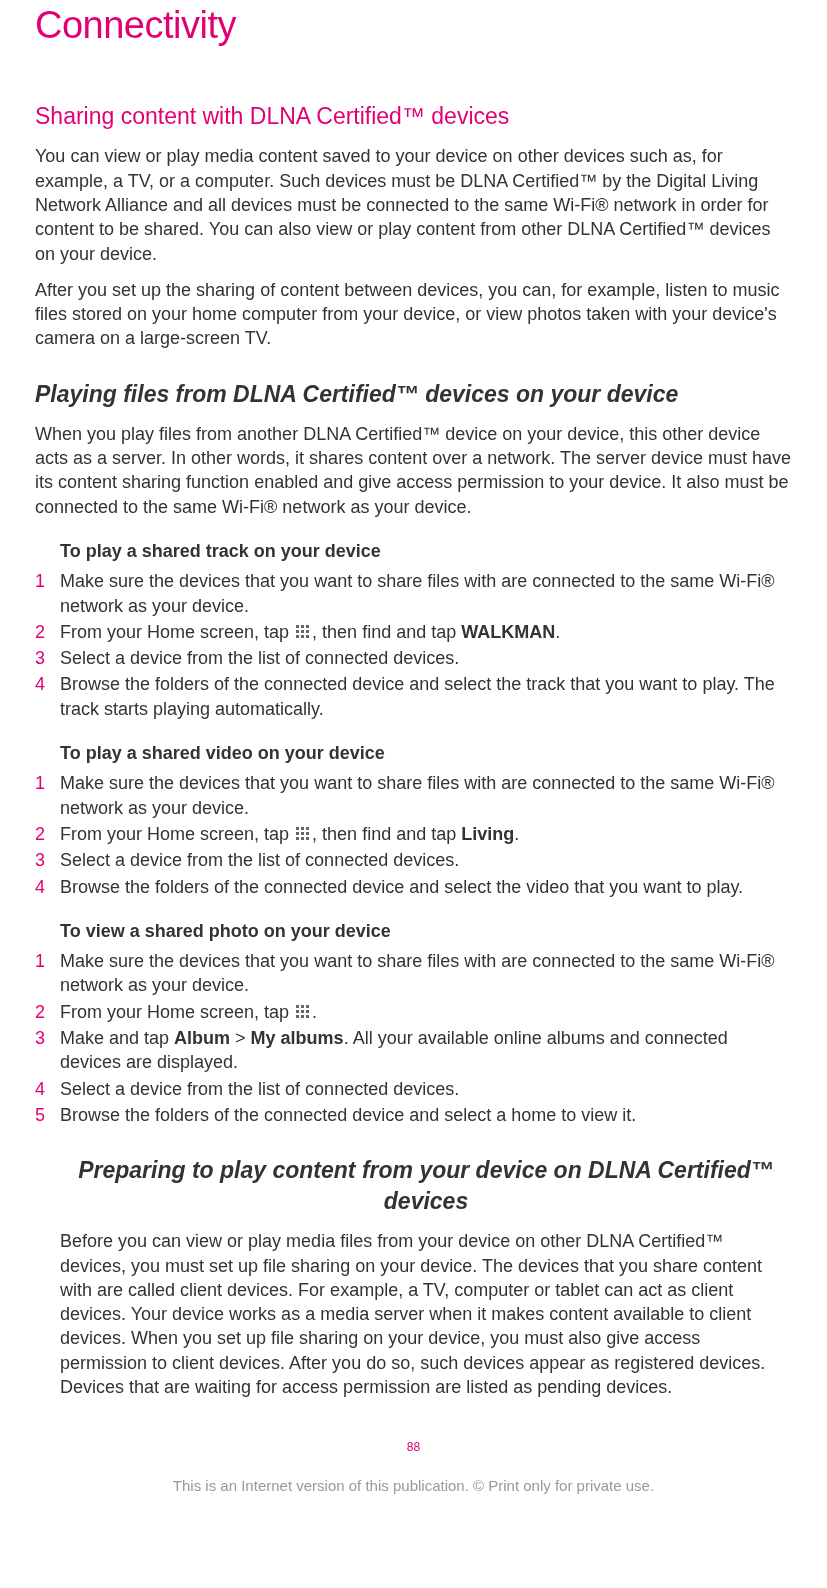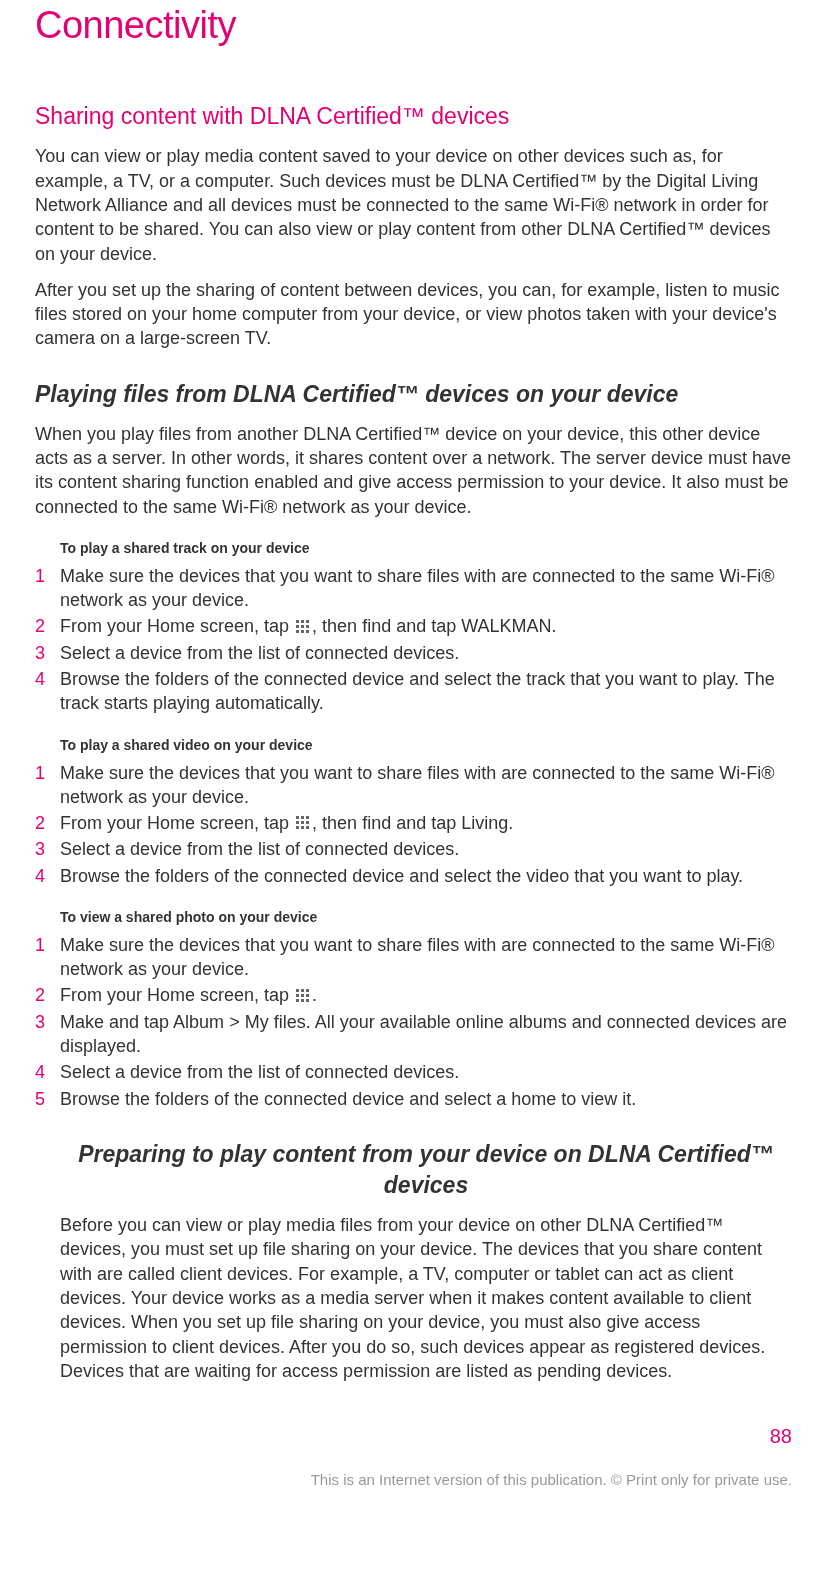--- a/index.html
+++ b/index.html
@@ -37,21 +37,21 @@
       margin-bottom: 12px;
       font-style: italic;
     }
     .body-text {
       color: #333;
       margin-bottom: 12px;
     }
     .task-heading {
       color: #333;
       font-weight: bold;
-      font-size: 14px;
+      font-size: 18px;
       margin-top: 20px;
       margin-bottom: 6px;
       margin-left: 25px;
     }
     .step-list {
       list-style: none;
       counter-reset: step;
     }
     .step-item {
       display: flex;
@@ -81,30 +81,30 @@
       width: 3px;
       height: 3px;
       background: #666;
       top: 0;
       left: 0;
       box-shadow: 5px 0 0 #666, 10px 0 0 #666,
                   0 5px 0 #666, 5px 5px 0 #666, 10px 5px 0 #666,
                   0 10px 0 #666, 5px 10px 0 #666, 10px 10px 0 #666;
     }
     .bold {
-      font-weight: normal;
+      font-weight: bold;
     }
     .page-number {
-      text-align: right;
+      text-align: center;
       color: #e20074;
-      font-size: 20px;
+      font-size: 12px;
       margin-top: 40px;
     }
     .footer-text {
-      text-align: right;
+      text-align: center;
       color: #999;
       font-size: 15px;
       margin-top: 20px;
     }
   </style>
 </head>
 <body>
 
 <h1 class="main-title">Connectivity</h1>
 
@@ -160,21 +160,21 @@
   <li class="step-item">
     <span class="step-num">1</span>
     <span class="step-text">Make sure the devices that you want to share files with are connected to the same Wi-Fi® network as your device.</span>
   </li>
   <li class="step-item">
     <span class="step-num">2</span>
     <span class="step-text"><span>From your Home screen, tap </span><span class="apps-icon"></span><span>.</span></span>
   </li>
   <li class="step-item">
     <span class="step-num">3</span>
-    <span class="step-text"><span>Make and tap </span><span class="bold">Album</span><span> &gt; </span><span class="bold">My files</span><span>. All your available online albums and connected devices are displayed.</span></span>
+    <span class="step-text"><span>Make and tap </span><span class="bold">Album</span><span> &gt; </span><span class="bold">My albums</span><span>. All your available online albums and connected devices are displayed.</span></span>
   </li>
   <li class="step-item">
     <span class="step-num">4</span>
     <span class="step-text">Select a device from the list of connected devices.</span>
   </li>
   <li class="step-item">
     <span class="step-num">5</span>
     <span class="step-text">Browse the folders of the connected device and select a home to view it.</span>
   </li>
 </ol>

